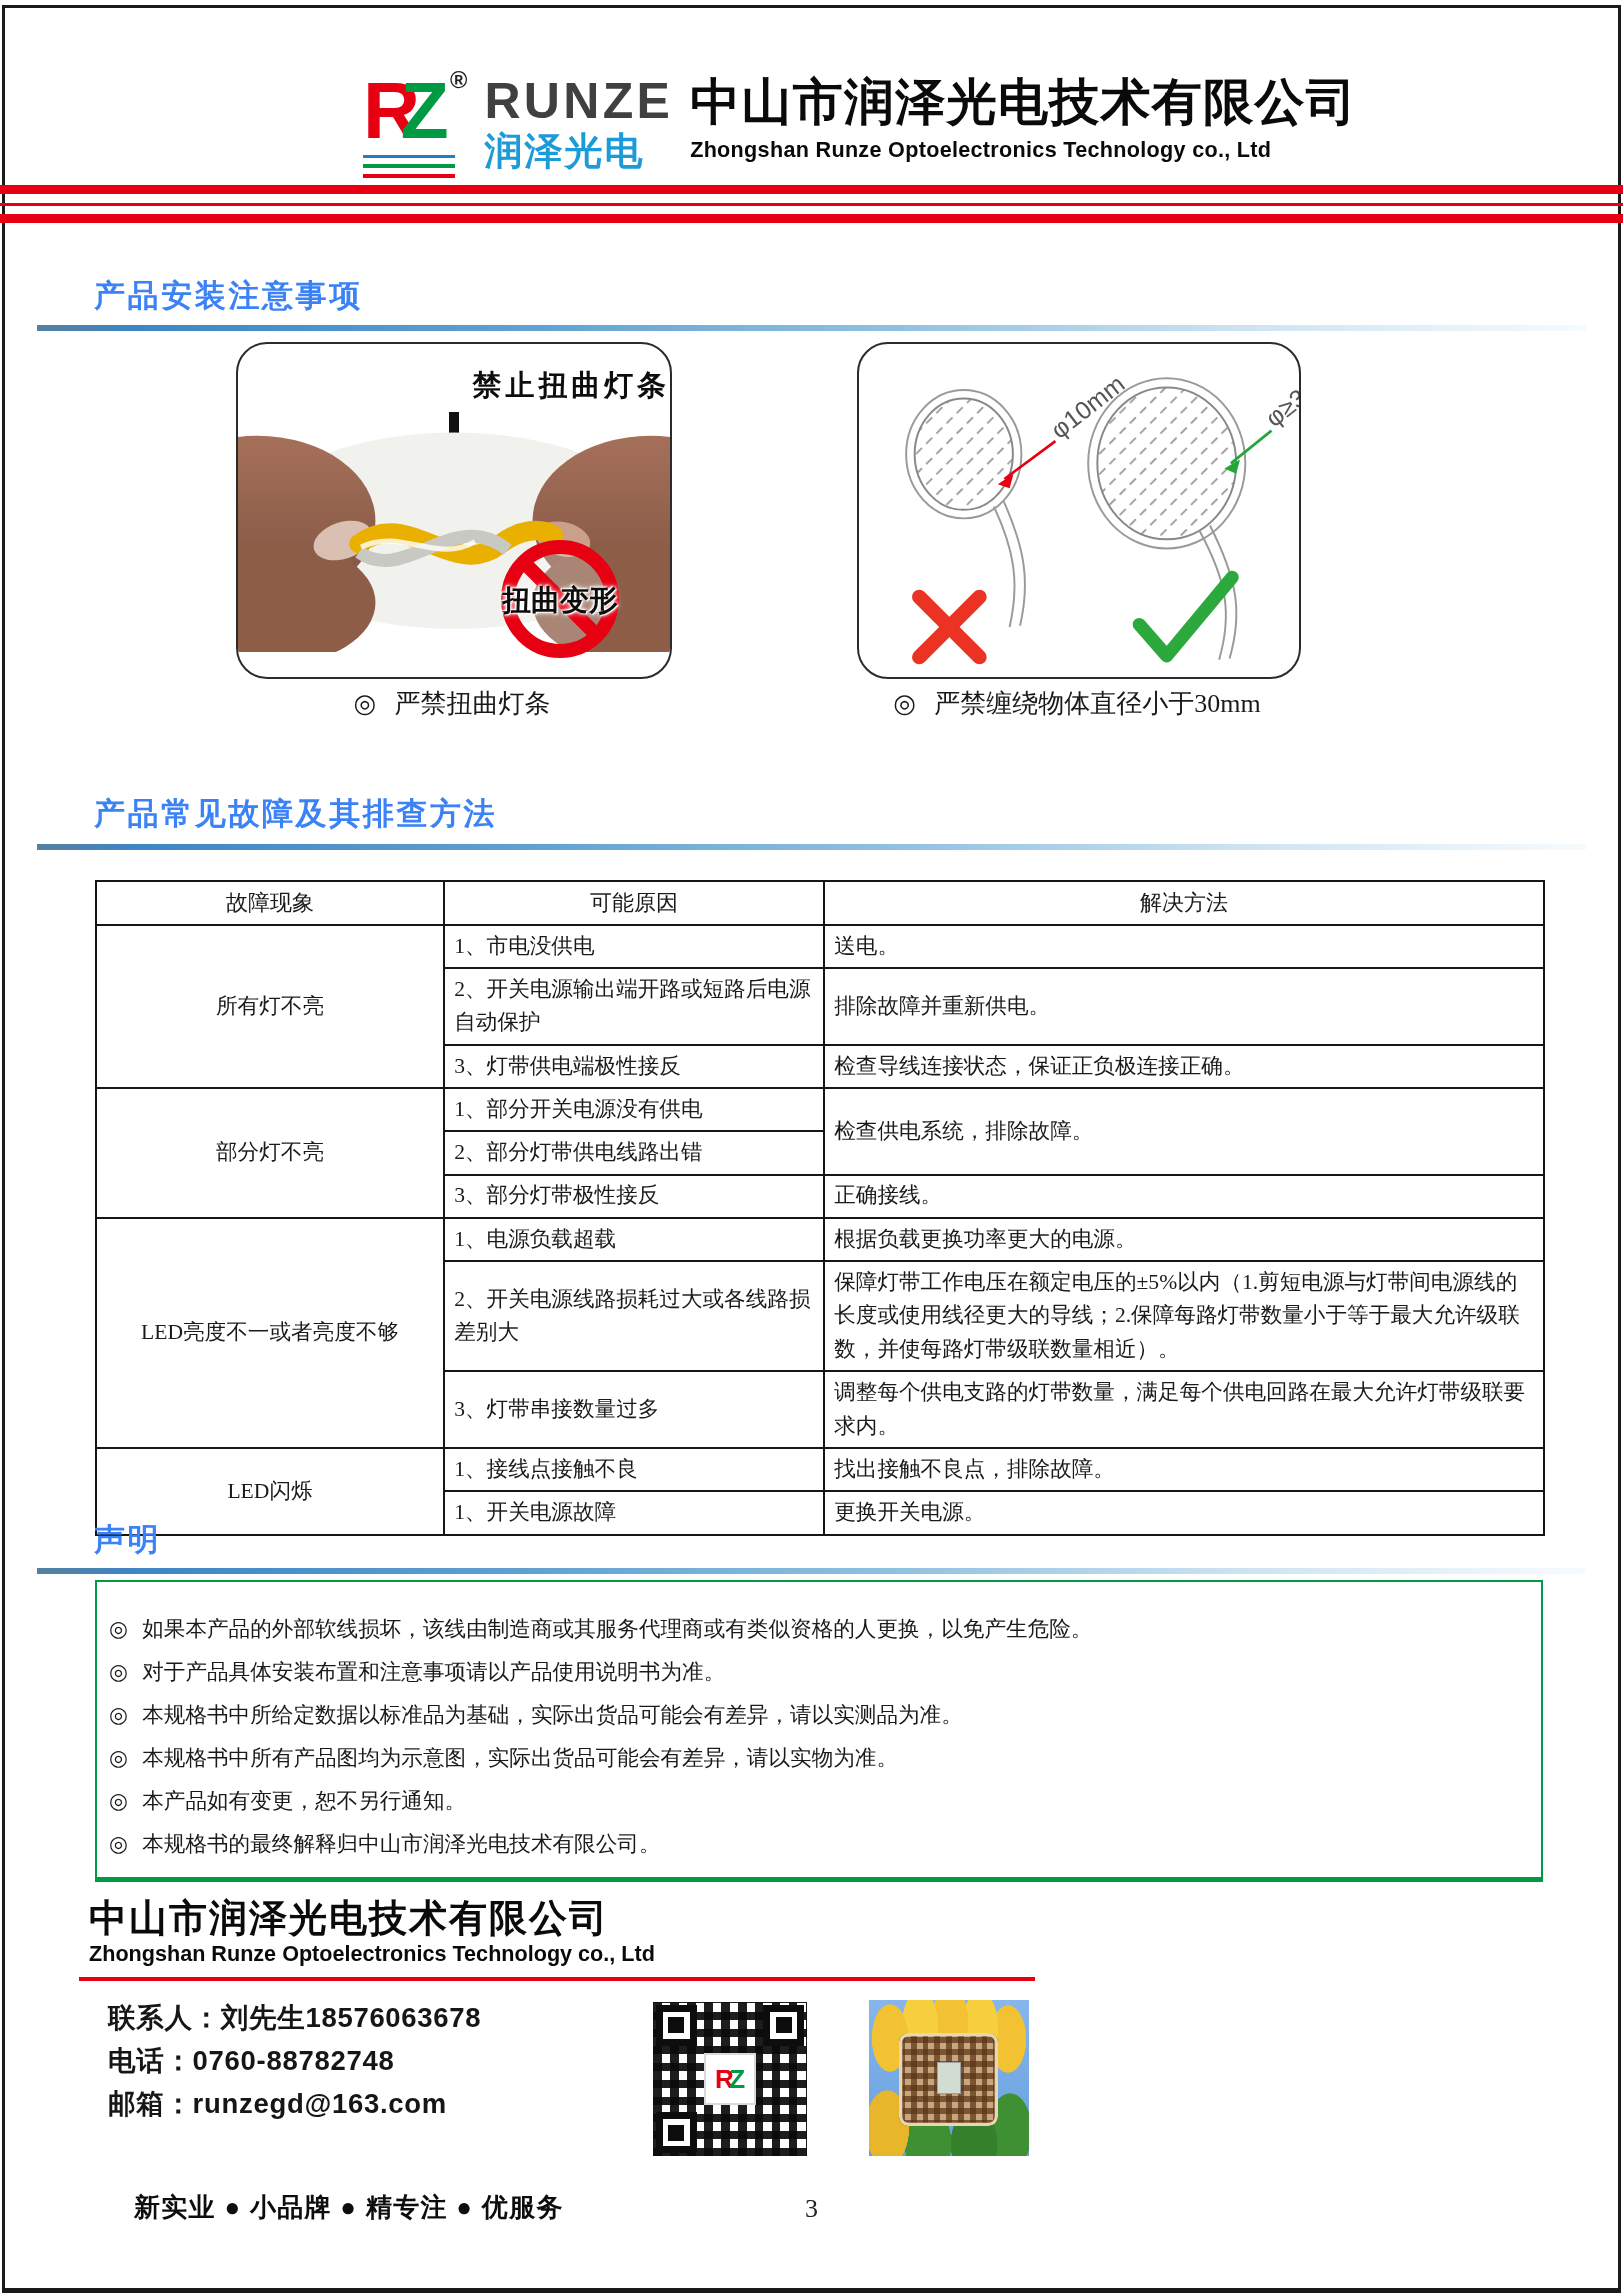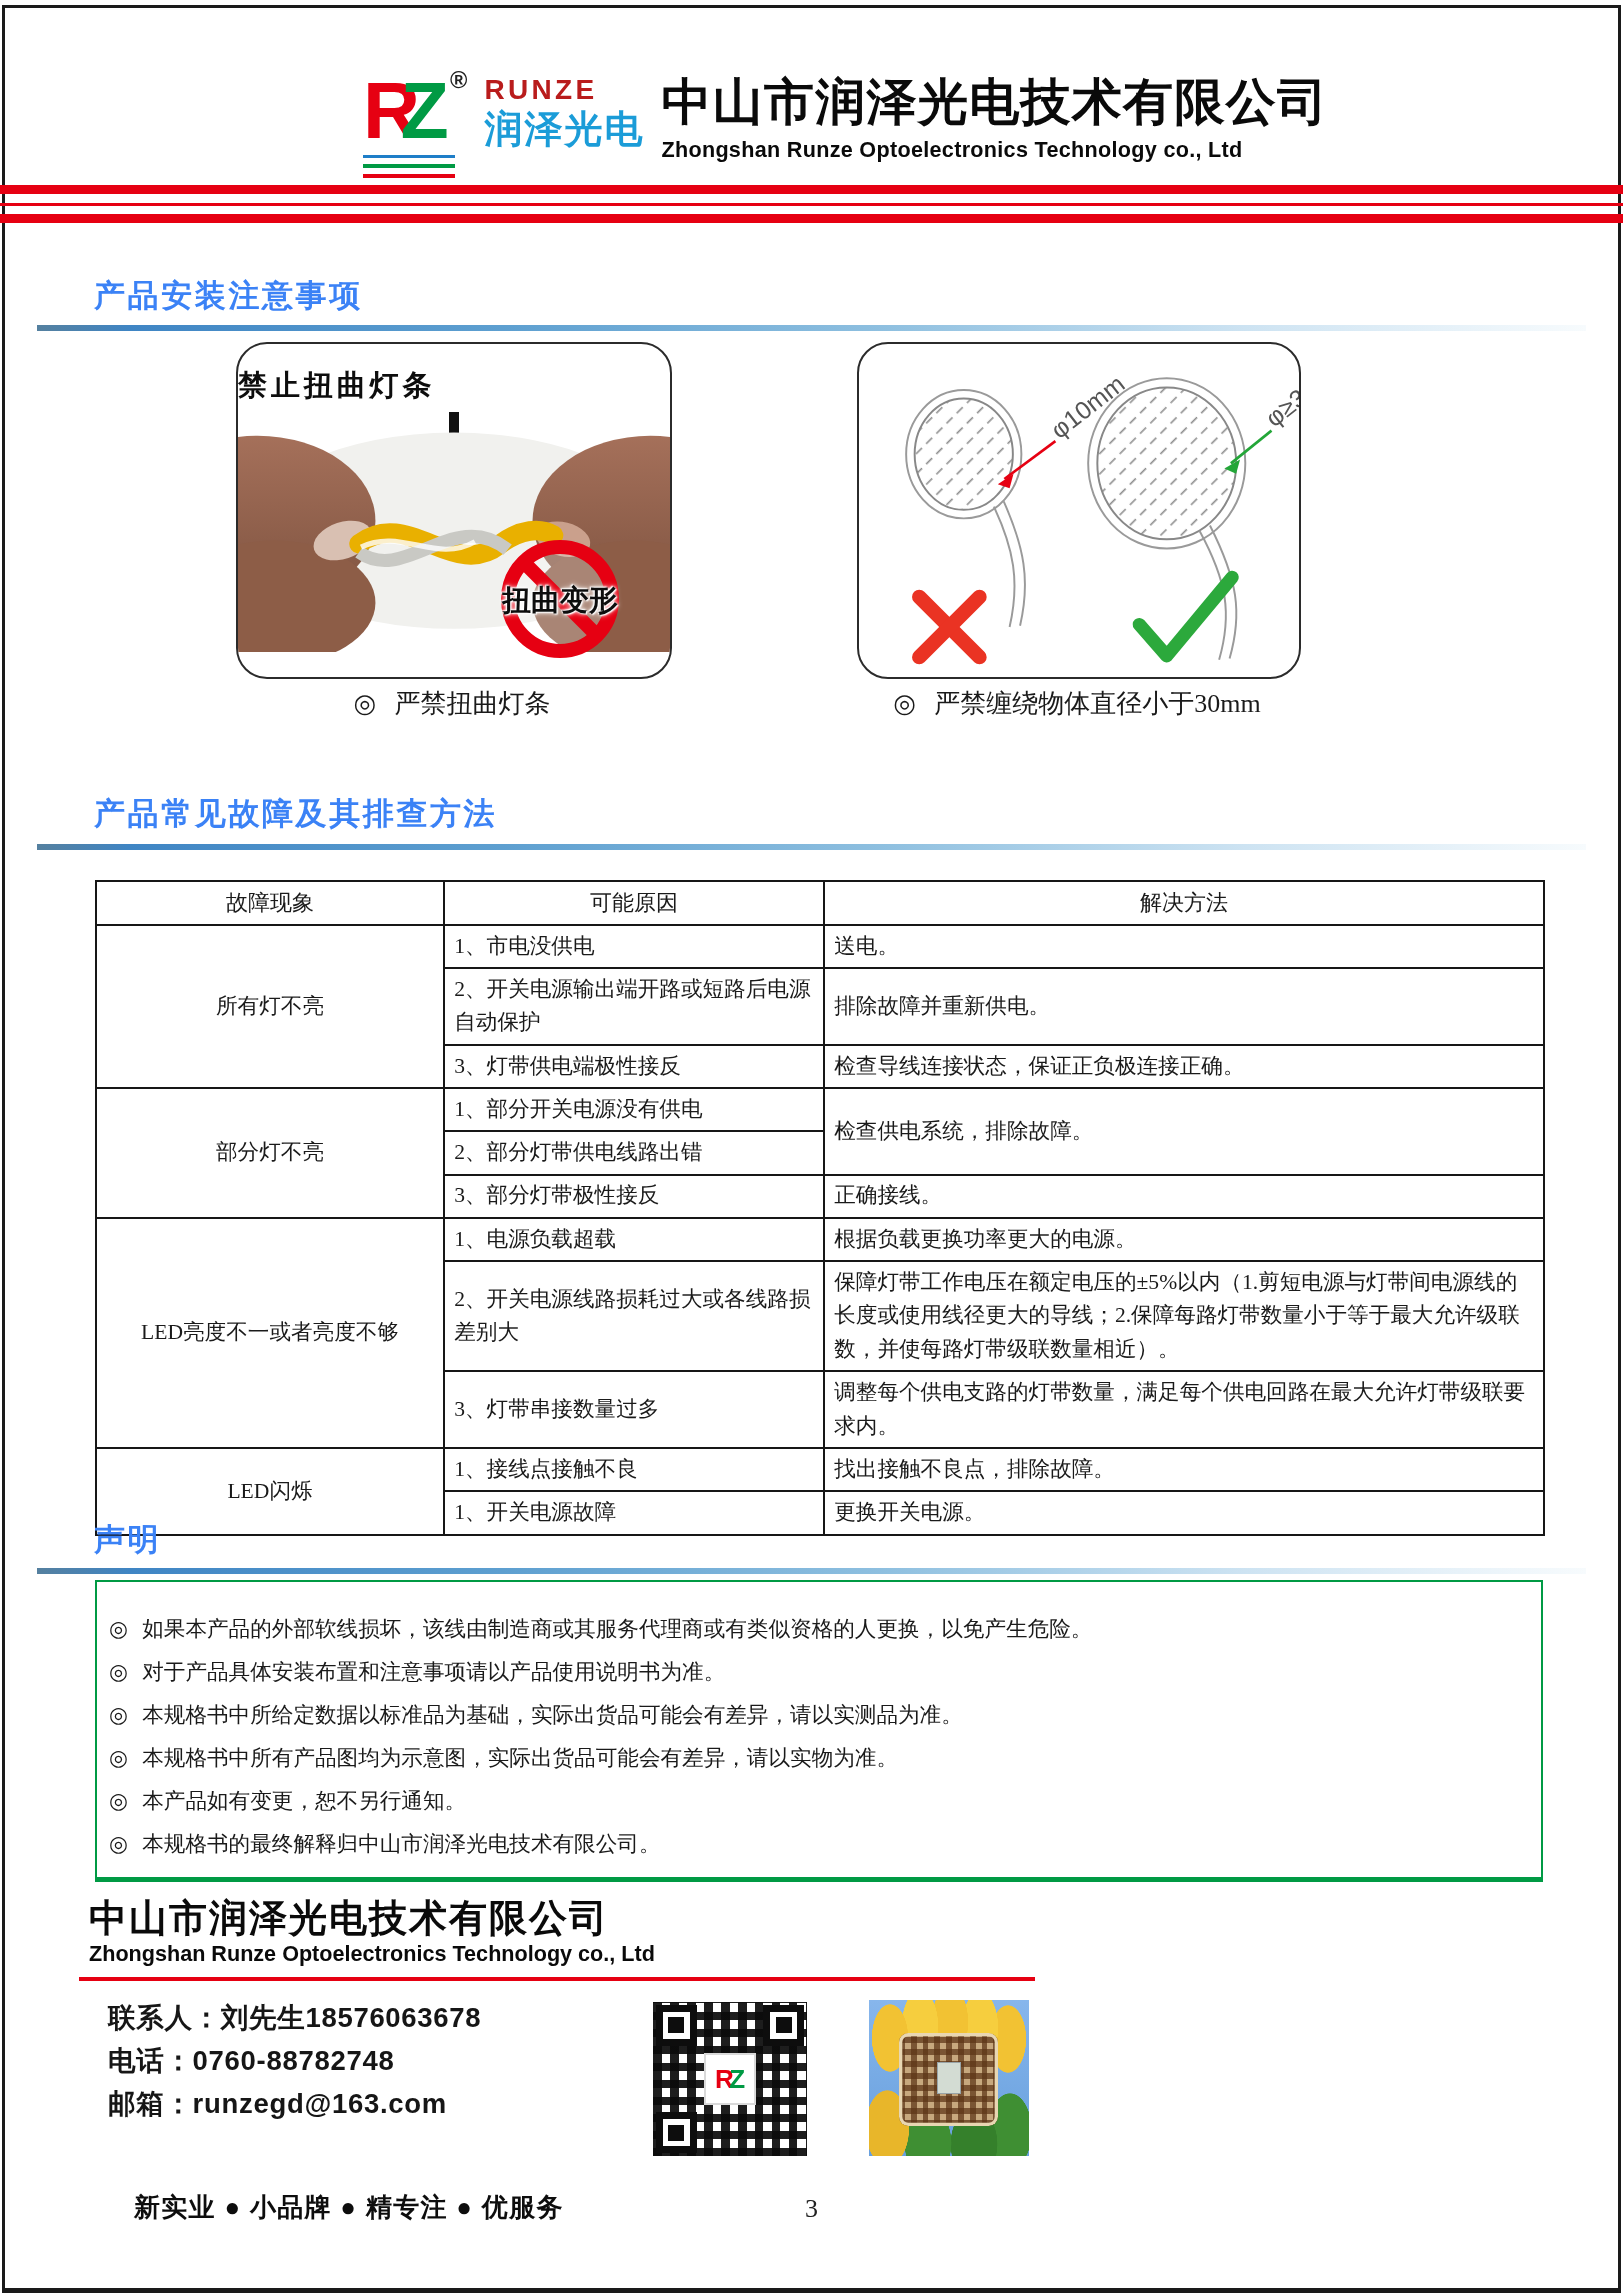--- a/index.html
+++ b/index.html
@@ -23,36 +23,36 @@
   .rz-letters{display:flex;align-items:flex-start;line-height:0.95;font-weight:900;font-size:79px;letter-spacing:0;}
   .rz-r{color:#e60012;}
   .rz-z{color:#009a44;margin-left:-19.6px;}
   .rz-reg{font-size:23.6px;font-weight:700;color:#222;margin-left:1.3px;margin-top:-3.9px;}
   .rz-bars{margin-top:6.5px;}
   .rz-bar{width:92px;height:3.9px;margin-bottom:5.9px;}
   .bar-blue{background:#1e7ec8;}
   .bar-green{background:#009a44;}
   .bar-red{background:#e60012;}
   .runze-block{display:flex;flex-direction:column;margin-top:2.6px;}
-  .runze-en{font-size:28px;font-weight:900;color:#b91c1c;letter-spacing:3.3px;line-height:1;}
+  .runze-en{font-size:50px;font-weight:900;color:#404040;letter-spacing:3.3px;line-height:1;}
   .runze-cn{font-size:38px;font-weight:900;color:#1b9cd8;letter-spacing:2px;line-height:1;margin-top:6.5px;}
   .hcompany{display:flex;flex-direction:column;margin-top:3.9px;}
   .hcompany-cn{font-size:50px;font-weight:900;color:#0a0a0a;letter-spacing:1.3px;line-height:1;}
   .hcompany-en{font-size:21.6px;font-weight:800;color:#0a0a0a;margin-top:10.5px;letter-spacing:0.3px;}
 
   
   .sec-title{position:absolute;left:94px;font-size:31px;font-weight:900;color:#3b82f6;letter-spacing:2.6px;}
   .sec-underline{position:absolute;left:37px;width:1549px;height:5.9px;
     background:linear-gradient(to right,#55809f 0%,#3f85c4 6%,#5d9fd0 30%,#8fc0e0 55%,#cde3f2 78%,#f7fbfd 100%);}
 
   
   .ill-box{position:absolute;top:342px;height:333px;border:2px solid #2b2b2b;border-radius:31px;background:#fff;overflow:hidden;}
   .box1{left:236px;width:432px;}
   .box2{left:857px;width:440px;}
-  .warn-title{position:absolute;left:0;right:0;top:22px;text-align:left;
+  .warn-title{position:absolute;left:0;right:0;top:22px;text-align:right;
     font-size:29px;font-weight:900;color:#0d0d0d;letter-spacing:3.9px;}
   .down-arrow{position:absolute;left:50%;top:68px;transform:translateX(-50%);}
   .down-arrow .shaft{width:9.8px;height:38px;background:#111;margin:0 auto;}
   .down-arrow .head{width:0;height:0;border-left:19.6px solid transparent;border-right:19.6px solid transparent;
     border-top:29px solid #111;margin:0 auto;}
   .photo-svg{position:absolute;left:0;top:85px;width:432px;height:223px;}
   .ban-sign{position:absolute;left:219px;top:196px;width:118px;height:118px;margin-left:44px;}
   .ban-ring{position:absolute;inset:0;border:14.4px solid #e60012;border-radius:50%;background:rgba(255,255,255,0.25);}
   .ban-bar{position:absolute;left:6.5px;top:52px;width:105px;height:14.4px;background:#e60012;transform:rotate(45deg);}
   .ban-text{position:absolute;left:-29.5px;right:-29.5px;top:41px;text-align:center;

